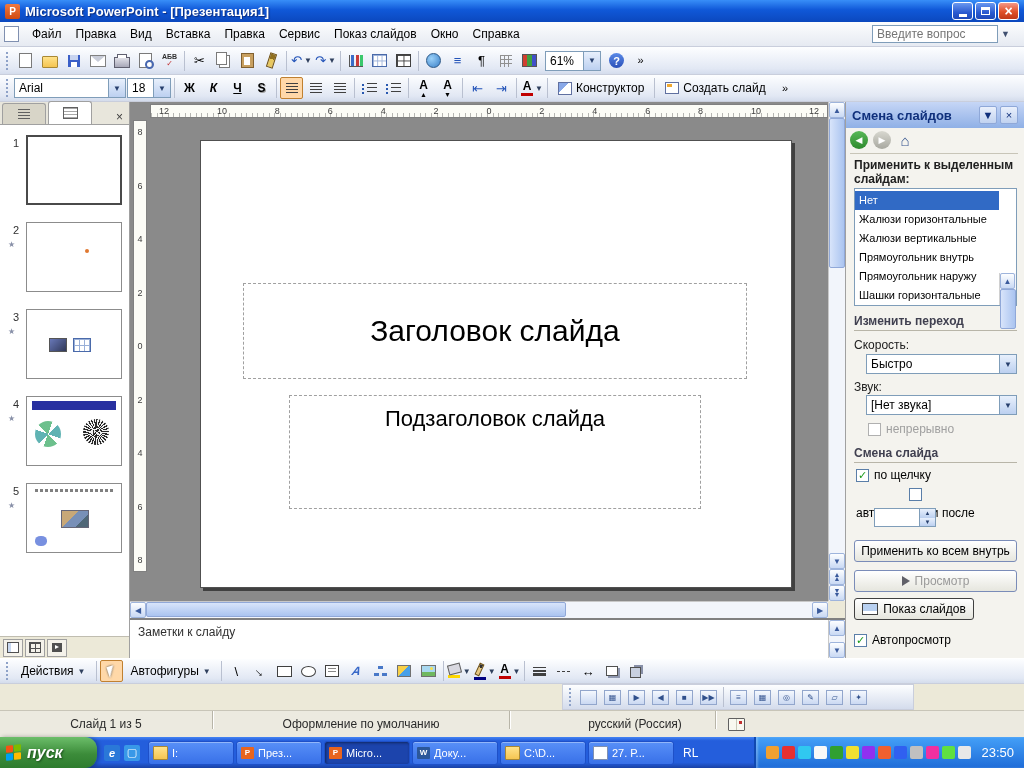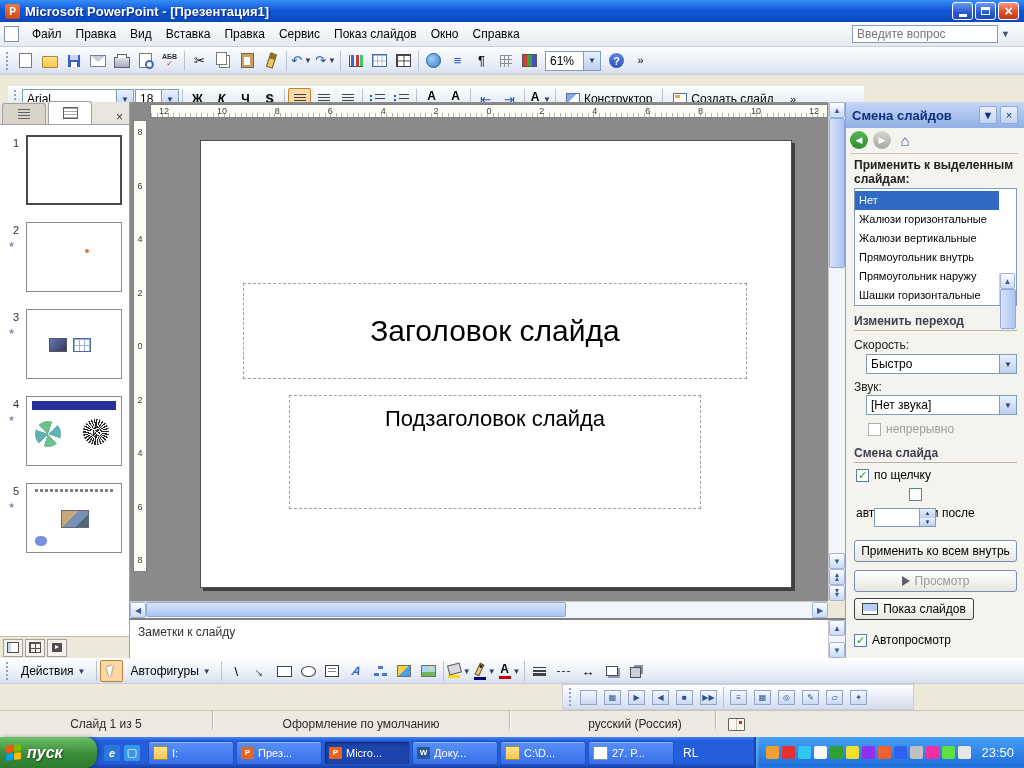--- a/index.html
+++ b/index.html
@@ -14,27 +14,27 @@
   .winbtn{width:21px;height:18px;border:1px solid #fff;border-radius:3px;display:flex;align-items:center;justify-content:center;font-size:11px;color:#fff;background:linear-gradient(180deg,#6A98F0,#2A5AD0 60%,#1E48B8);box-sizing:border-box;}
   .winbtn.close{background:linear-gradient(180deg,#F49888,#E05028 55%,#C03818);font-size:14px;font-weight:bold;line-height:1;}
   .glyph-min{display:block;width:8px;height:3px;background:#fff;margin-top:8px;}
   .glyph-max{display:block;width:9px;height:8px;border:1px solid #fff;border-top-width:3px;box-sizing:border-box;}
 
   
   .menubar{position:absolute;left:0;top:22px;width:1024px;height:25px;background:linear-gradient(180deg,#FCFDFE,#E6EAF2);border-bottom:1px solid #C9CEDC;display:flex;align-items:center;padding:0 4px;box-sizing:border-box;}
   .doc-icon{width:13px;height:14px;background:#fff;border:1px solid #8090B0;margin-right:6px;}
   .menu-item{padding:4px 7px;white-space:nowrap;cursor:default;}
   .question{margin-left:auto;display:flex;align-items:center;margin-right:10px;}
-  .question input{width:146px;height:18px;border:1px solid #7F9DB9;font-size:12px;padding:1px 4px;color:#404040;font-family:inherit;box-sizing:border-box;}
+  .question input{width:126px;height:18px;border:1px solid #7F9DB9;font-size:12px;padding:1px 4px;color:#404040;font-family:inherit;box-sizing:border-box;}
   .q-arrow{color:#405070;font-size:9px;padding-left:3px;}
 
   
   .bar{position:absolute;display:flex;align-items:center;padding:0 3px;gap:1px;background:linear-gradient(180deg,#FDFEFF 0%,#E2E8F4 80%,#D4DCEC 100%);border-bottom:1px solid #C9CEDC;box-sizing:border-box;}
   .std{left:0;top:47px;width:1024px;height:28px;}
-  .fmt{left:8px;top:75px;width:856px;height:27px;margin-top:11px;}
+  .fmt{left:0;top:75px;width:1024px;height:27px;}
   .draw{left:0;top:658px;width:1024px;height:26px;border-top:1px solid #fff;}
   .row2{position:absolute;left:0;top:684px;width:1024px;height:26px;background:#ECE9D8;}
   .extrabar{position:absolute;left:562px;top:0;width:352px;height:26px;display:flex;align-items:center;gap:1px;background:linear-gradient(180deg,#FDFEFF,#D4DCEC);border:1px solid #C9CEDC;padding:0 3px;box-sizing:border-box;}
   .grip{width:4px;height:18px;margin:0 3px;background-image:radial-gradient(circle at 1px 1px,#8EA2C8 1px,transparent 1.3px);background-size:4px 4px;}
   .tsep{width:1px;height:20px;background:#B9C0D0;margin:0 2px;}
   .tbtn{min-width:23px;height:22px;display:flex;align-items:center;justify-content:center;border:1px solid transparent;border-radius:2px;gap:2px;box-sizing:border-box;}
   .tbtn.txt{padding:0 6px;gap:4px;white-space:nowrap;}
   .tbtn.active{background:#FFD8A8;border:1px solid #C08030;}
   .dd{font-size:8px;color:#30405E;}
   .g{font-size:13px;line-height:1;}

